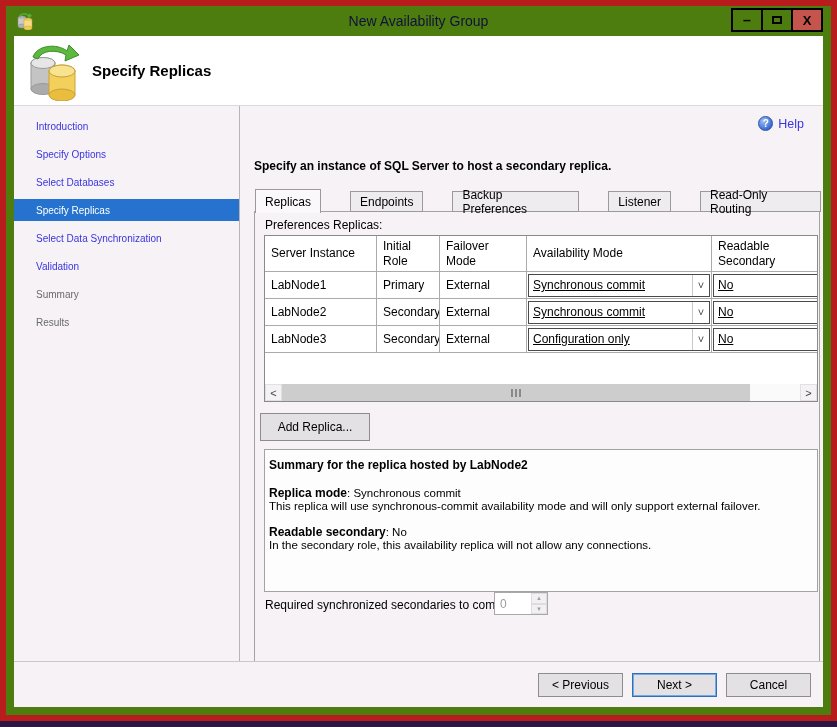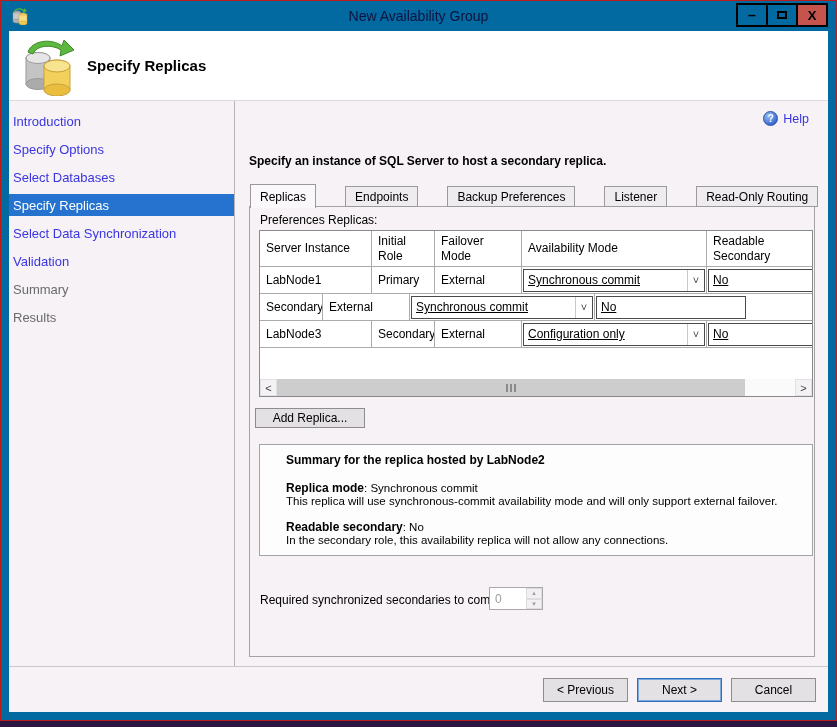--- a/index.html
+++ b/index.html
@@ -5,21 +5,21 @@
   * { box-sizing: border-box; margin: 0; padding: 0; }
   html,body { width:837px; height:727px; }
   body {
     background:#2B1740;
     font-family:"Liberation Sans", sans-serif;
     position:relative; overflow:hidden;
     color:#000;
   }
   .window {
     position:absolute; left:0; top:0; width:837px; height:721px;
-    background:#0369a1; border:1px solid #b91c1c;
+    background:#4d7c0f; border:6px solid #b91c1c;
   }
   
   .titlebar { position:absolute; top:0; left:0; right:0; height:30px; }
   .titlebar-icon { position:absolute; left:10px; top:6px; width:18px; height:18px; }
   .titlebar-title {
     position:absolute; left:0; right:0; top:0; height:30px;
     display:flex; align-items:center; justify-content:center;
     font-size:14px; color:#10123C;
   }
   .win-controls { position:absolute; top:2px; right:8px; display:flex; }
@@ -45,22 +45,22 @@
   .band-header .page-title {
     position:absolute; left:78px; top:26px;
     font-size:15px; font-weight:bold; color:#000;
   }
   
   .sidebar {
     position:absolute; left:0; top:70px; bottom:0; width:226px;
     background:#F6F2F5; border-right:1px solid #B8B4B8; padding-top:6px;
   }
   .side-item {
-    height:28px; display:flex; align-items:center; padding-left:4px;
-    font-size:13px; white-space:nowrap; cursor:default;
+    height:28px; display:flex; align-items:center; padding-left:22px;
+    font-size:10px; white-space:nowrap; cursor:default;
   }
   .side-item.link { color:#3A35E0; }
   .side-item.selected { background:#2573CF; color:#FFFFFF; height:22px; margin:3px 0; }
   .side-item.disabled { color:#6B6B6B; }
   
   .content { position:absolute; left:227px; top:70px; right:0; bottom:46px; }
   .help-link {
     position:absolute; top:10px; right:19px; display:flex; align-items:center; gap:5px;
     font-size:12.5px; color:#3A35E0; cursor:default;
   }
@@ -126,27 +126,27 @@
     display:flex; align-items:center; justify-content:center; cursor:default;
   }
   .grip { display:flex; gap:2px; }
   .grip span { display:block; width:2px; height:8px; background:#8A8A8A; }
   .scroll-gap { flex:1; background:#FBFAFB; }
   
   .btn {
     background:#E4E1E4; border:1px solid #8F8C8F; font-size:12px; color:#000;
     display:flex; align-items:center; justify-content:center; cursor:default;
   }
-  .btn-add    { position:absolute; left:5px;  top:201px; width:110px; height:20px; }
+  .btn-add    { position:absolute; left:5px;  top:201px; width:110px; height:28px; }
   .btn-remove { position:absolute; left:120px; top:201px; width:100px; height:28px; }
   
   .summary {
-    position:absolute; left:9px; top:237px; width:554px; height:112px;
+    position:absolute; left:9px; top:237px; width:554px; height:143px;
     background:#FDFDFD; border:1px solid #A5A2A5;
-    padding:8px 26px; font-size:11.5px;
+    padding:8px 4px; font-size:11.5px;
   }
   .summary .s-title { font-size:12px; font-weight:bold; margin-bottom:14px; }
   .summary .s-line b { font-size:12px; }
   .summary .s-desc { margin-bottom:13px; }
   
   .quorum-label { position:absolute; left:10px; top:386px; font-size:12px; }
   .spin {
     position:absolute; left:239px; top:380px; width:54px; height:23px;
     border:1px solid #ABA8AB; background:#fff; display:flex;
   }
@@ -265,20 +265,21 @@
               </div>
             </div>
             <div class="cell c5">
               <div class="combo fixed">
                 <span class="combo-text">No</span>
               </div>
             </div>
           </div>
 
           <div class="grid-row">
+            <div class="cell c1">LabNode2</div>
             <div class="cell c2">Secondary</div>
             <div class="cell c3">External</div>
             <div class="cell c4">
               <div class="combo">
                 <span class="combo-text">Synchronous commit</span>
                 <span class="combo-arrow">˅</span>
               </div>
             </div>
             <div class="cell c5">
               <div class="combo fixed">

